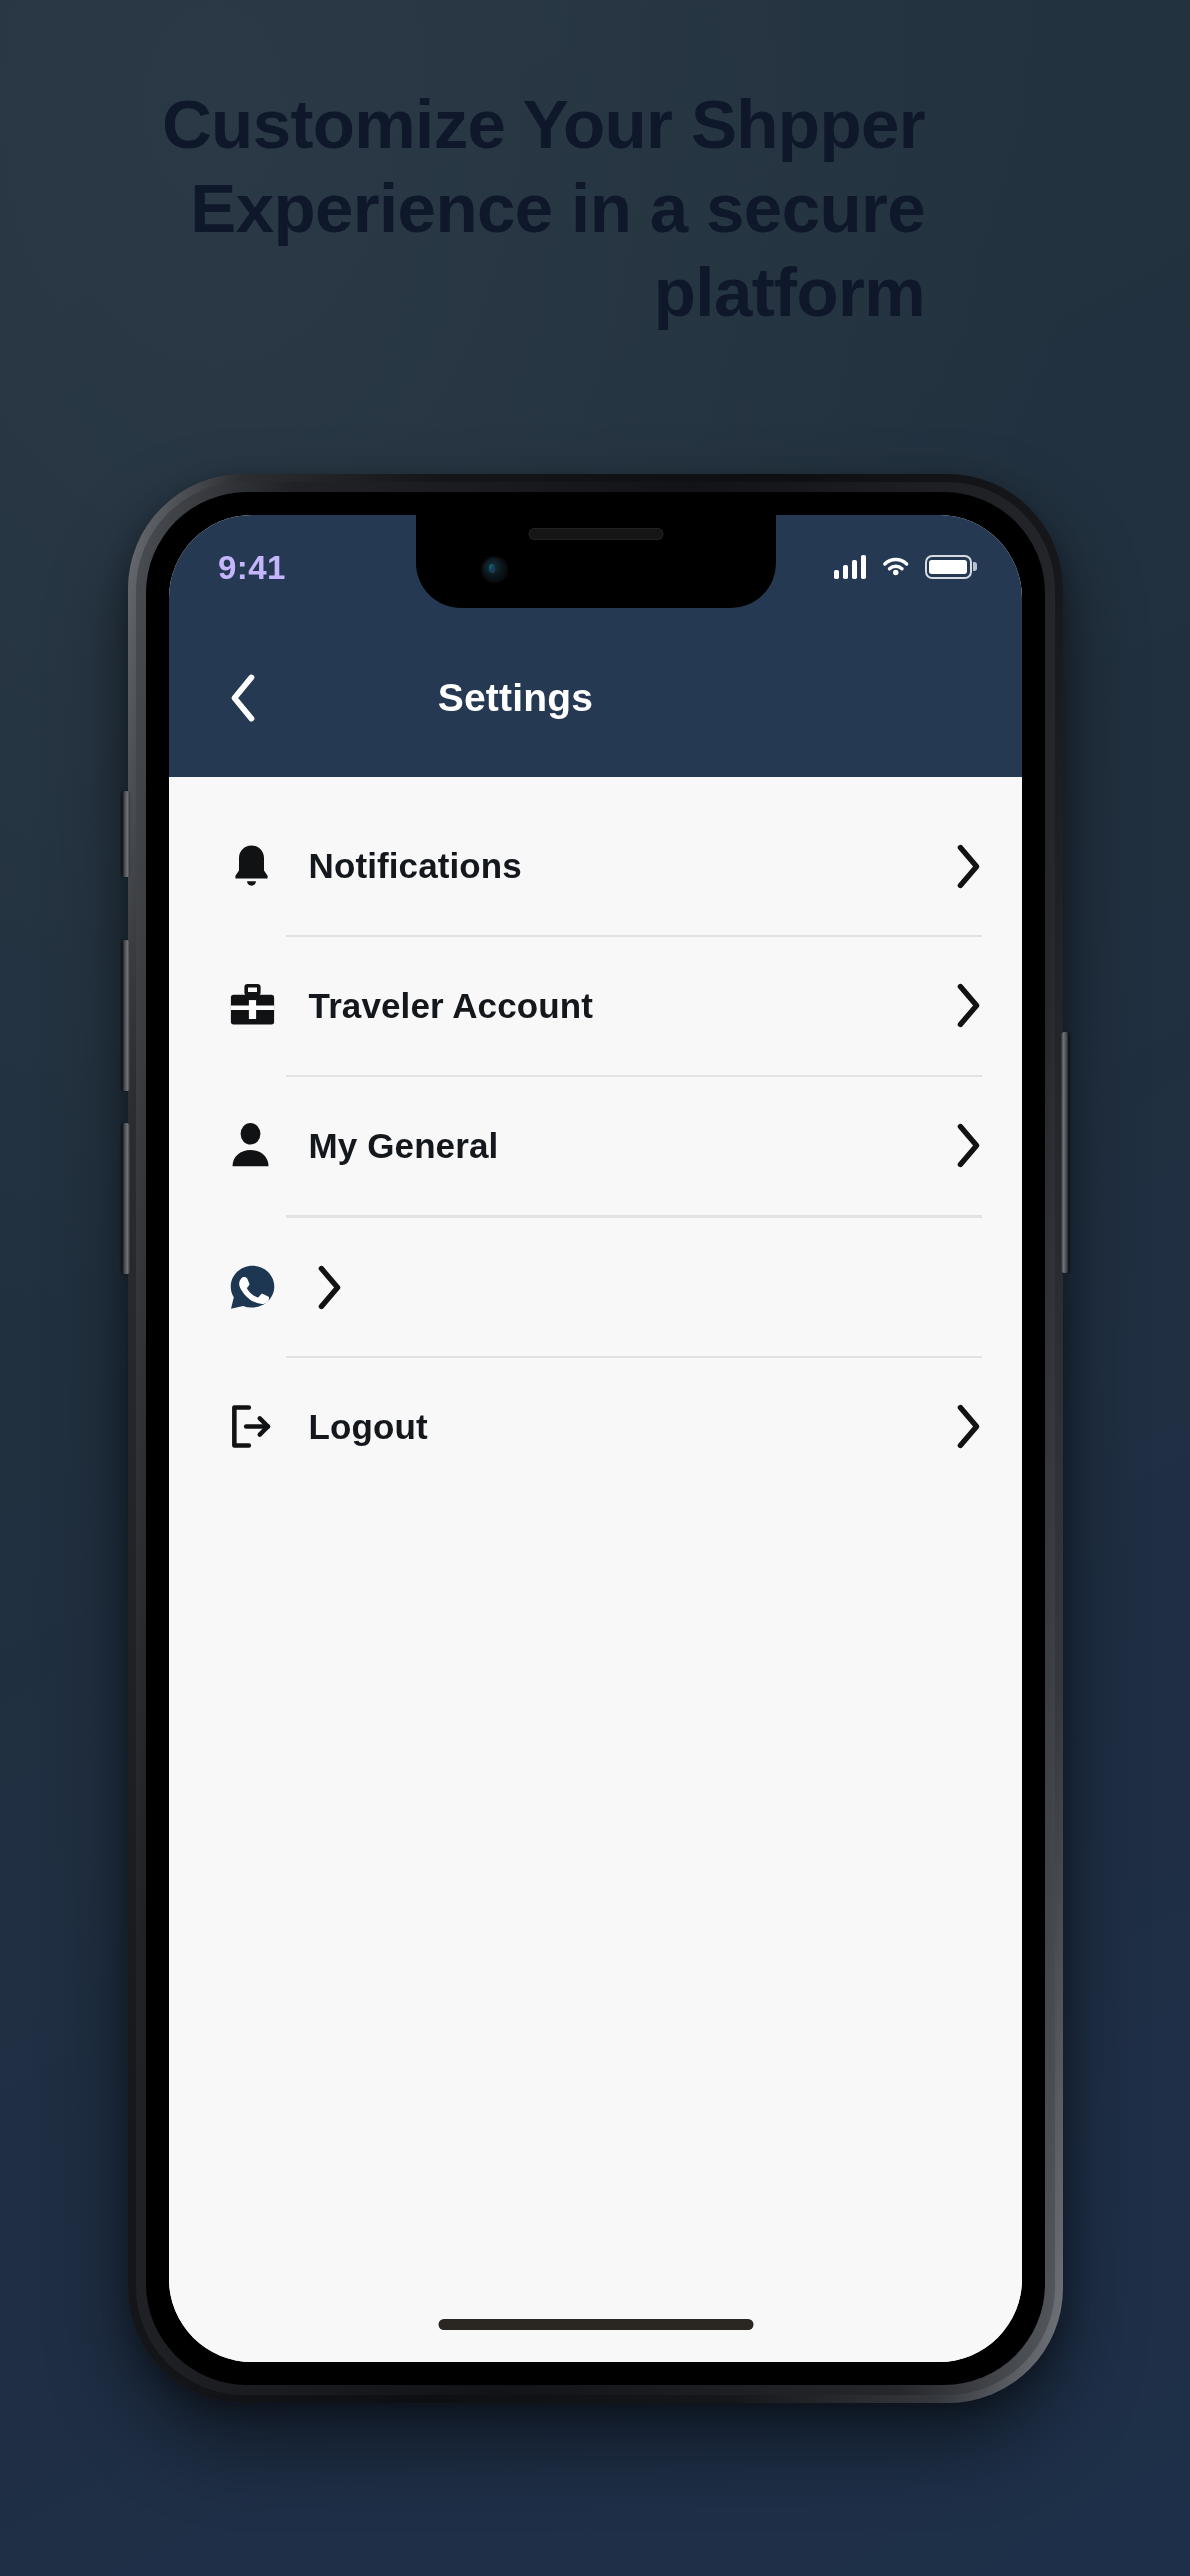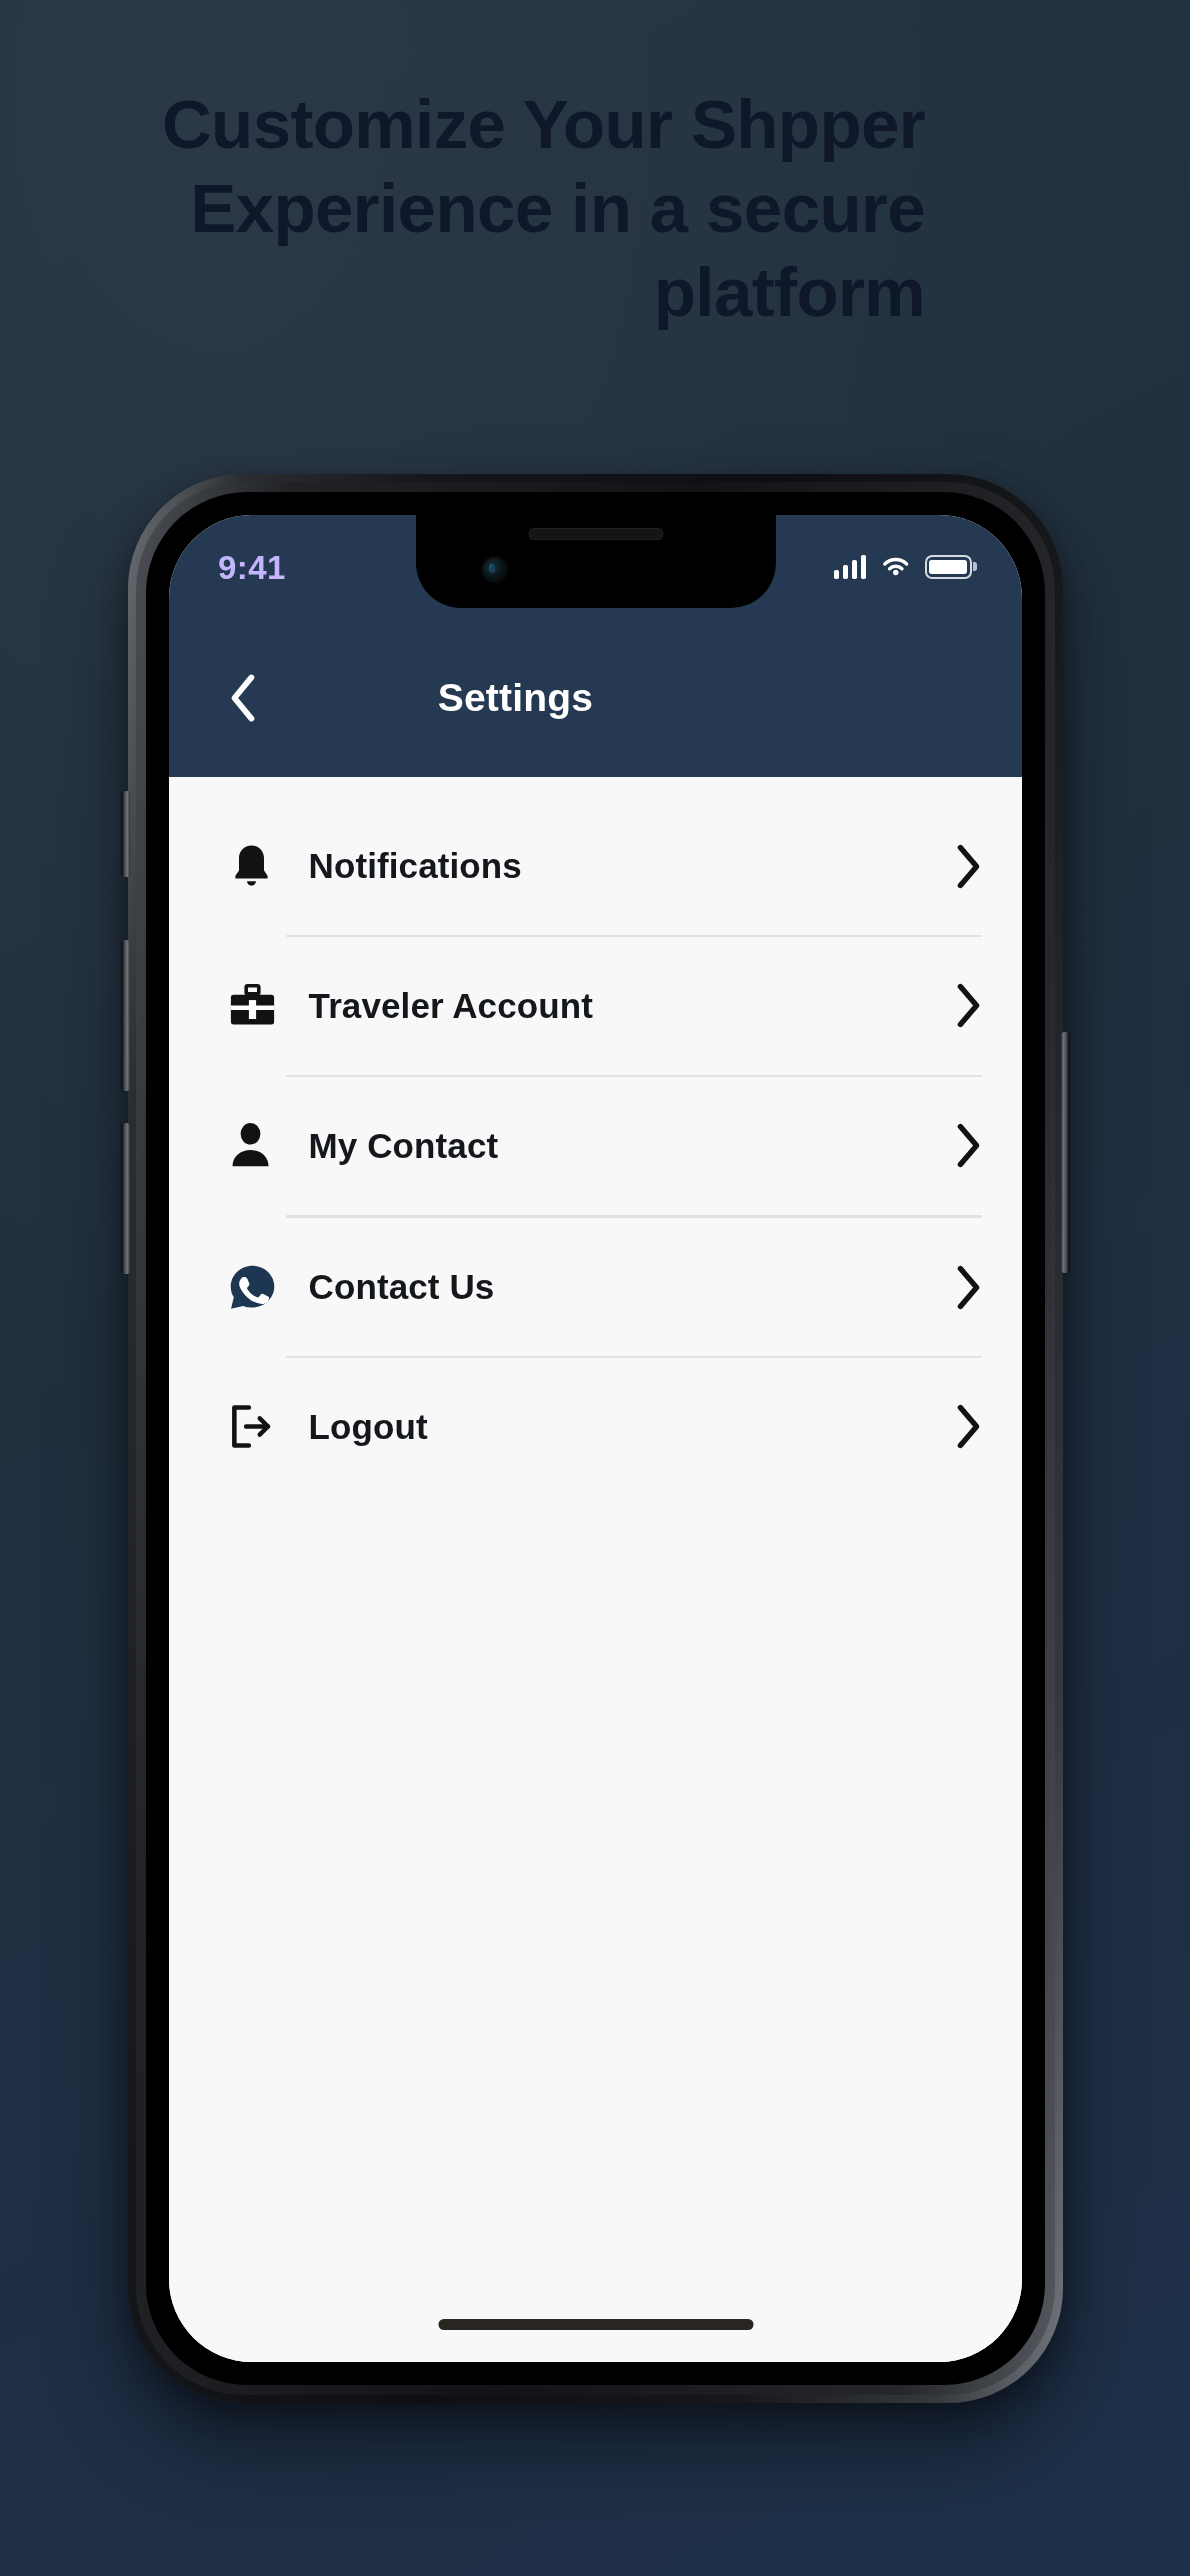--- a/index.html
+++ b/index.html
@@ -383,39 +383,38 @@
         </div>
         <div class="divider"></div>
 
         <div class="row">
           <div class="row-icon">
             <svg width="45" height="49" viewBox="0 0 50 54">
               <ellipse cx="25" cy="14" rx="11" ry="12" fill="#101214"></ellipse>
               <path d="M5 50c0-11 9-18 20-18s20 7 20 18z" fill="#101214"></path>
             </svg>
           </div>
-          <div class="row-label">My Contact</div>
+          <div class="row-label">My General</div>
           <div class="row-chevron">
             <svg width="27" height="47" viewBox="0 0 30 52">
               <path d="M6 5 L24 26 L6 47" stroke="#101214" stroke-width="6" fill="none" stroke-linecap="round" stroke-linejoin="round"></path>
             </svg>
           </div>
         </div>
         <div class="divider"></div>
 
         <div class="divider"></div>
 
         <div class="row">
           <div class="row-icon">
             <svg width="49" height="49" viewBox="0 0 54 54">
               <path d="M27 3C13.8 3 3 13.3 3 26c0 4.3 1.2 8.3 3.4 11.8L3.3 50.5l13.3-3.2A24.9 24.9 0 0 0 27 49c13.2 0 24-10.3 24-23S40.2 3 27 3z" fill="#1d3752"></path>
               <path d="M20.5 16.8c-.6-1.3-1.2-1.3-1.8-1.4h-1.5c-.5 0-1.4.2-2.1 1-.7.8-2.8 2.7-2.8 6.5 0 3.9 2.9 7.6 3.3 8.1.4.5 5.6 8.9 13.8 12.1 6.8 2.7 8.2 2.1 9.7 2 1.5-.2 4.8-1.9 5.5-3.8.7-1.9.7-3.5.5-3.8-.2-.3-.7-.5-1.5-.9-.8-.4-4.8-2.3-5.5-2.6-.7-.3-1.3-.4-1.8.4-.5.8-2 2.6-2.5 3.1-.5.5-.9.6-1.7.2-.8-.4-3.4-1.2-6.5-3.9-2.4-2.1-4-4.7-4.5-5.5-.5-.8 0-1.2.4-1.6.4-.4.8-.9 1.2-1.4.4-.5.5-.8.8-1.3.3-.5.1-1 0-1.4-.2-.4-1.7-4.1-2.3-5.5z" fill="#ffffff"></path>
             </svg>
           </div>
-          <div class="row-label">Contact Us</div>
           <div class="row-chevron">
             <svg width="27" height="47" viewBox="0 0 30 52">
               <path d="M6 5 L24 26 L6 47" stroke="#101214" stroke-width="6" fill="none" stroke-linecap="round" stroke-linejoin="round"></path>
             </svg>
           </div>
         </div>
         <div class="divider"></div>
 
         <div class="row">
           <div class="row-icon">

